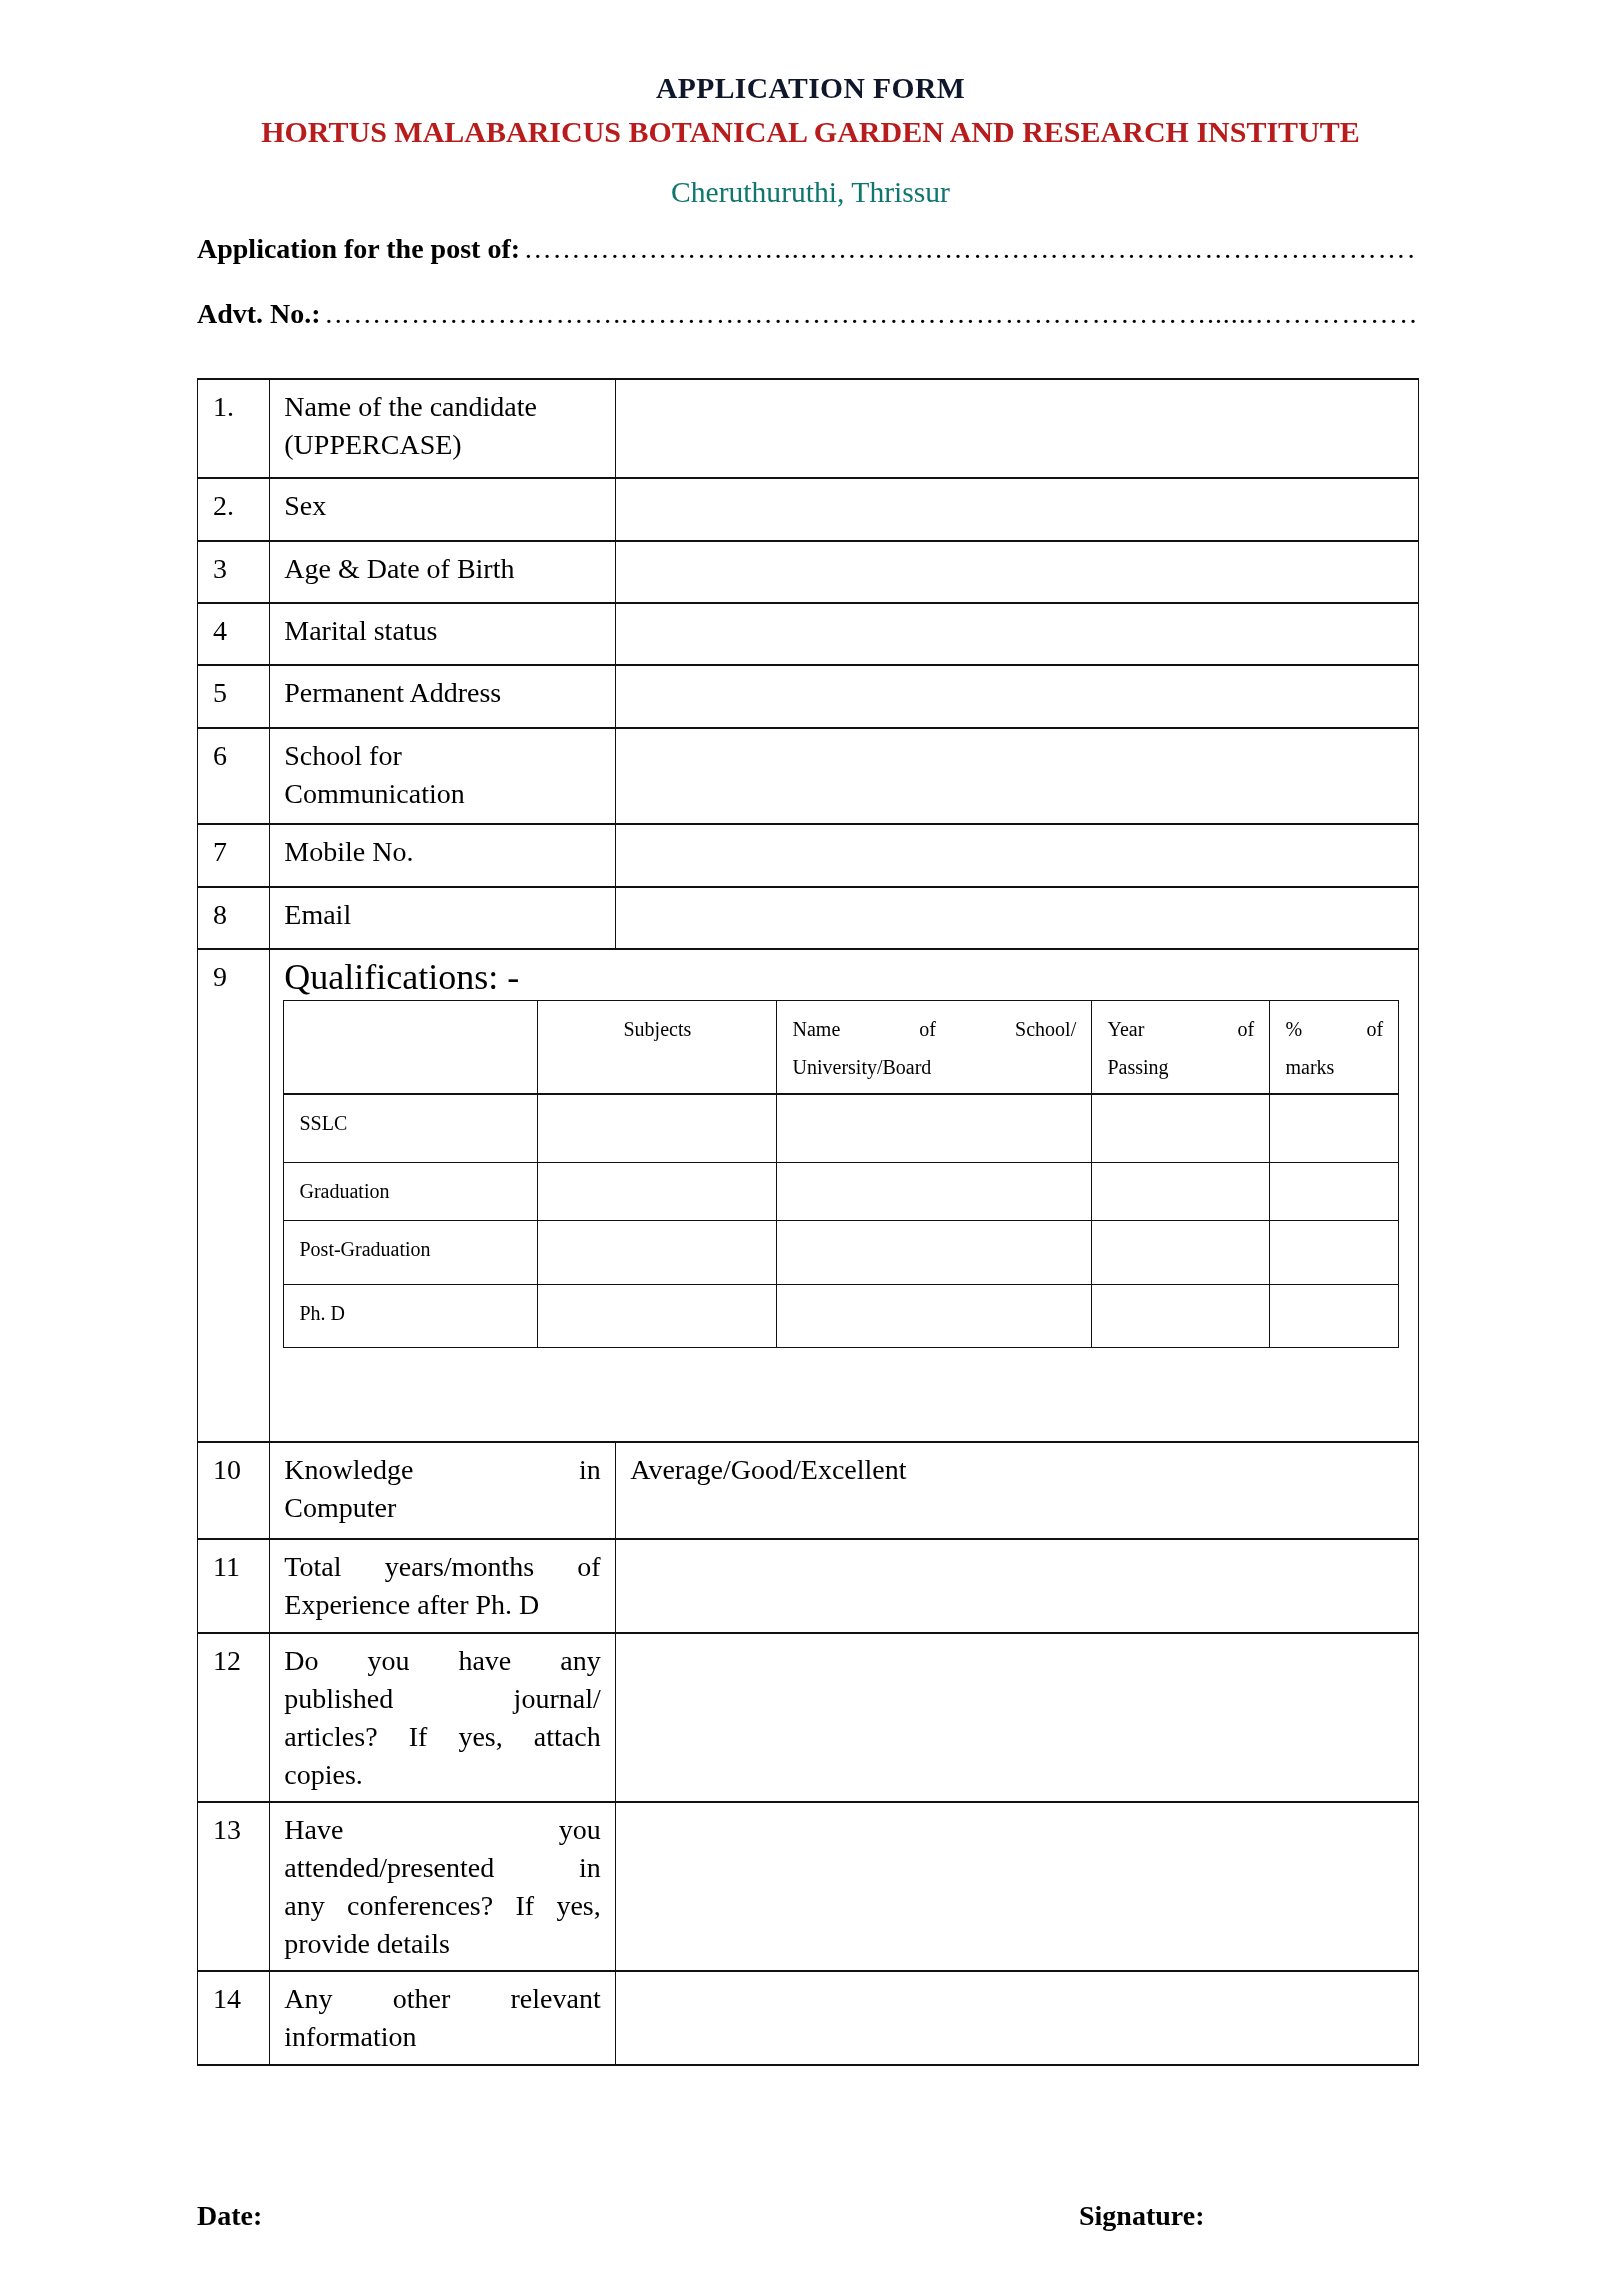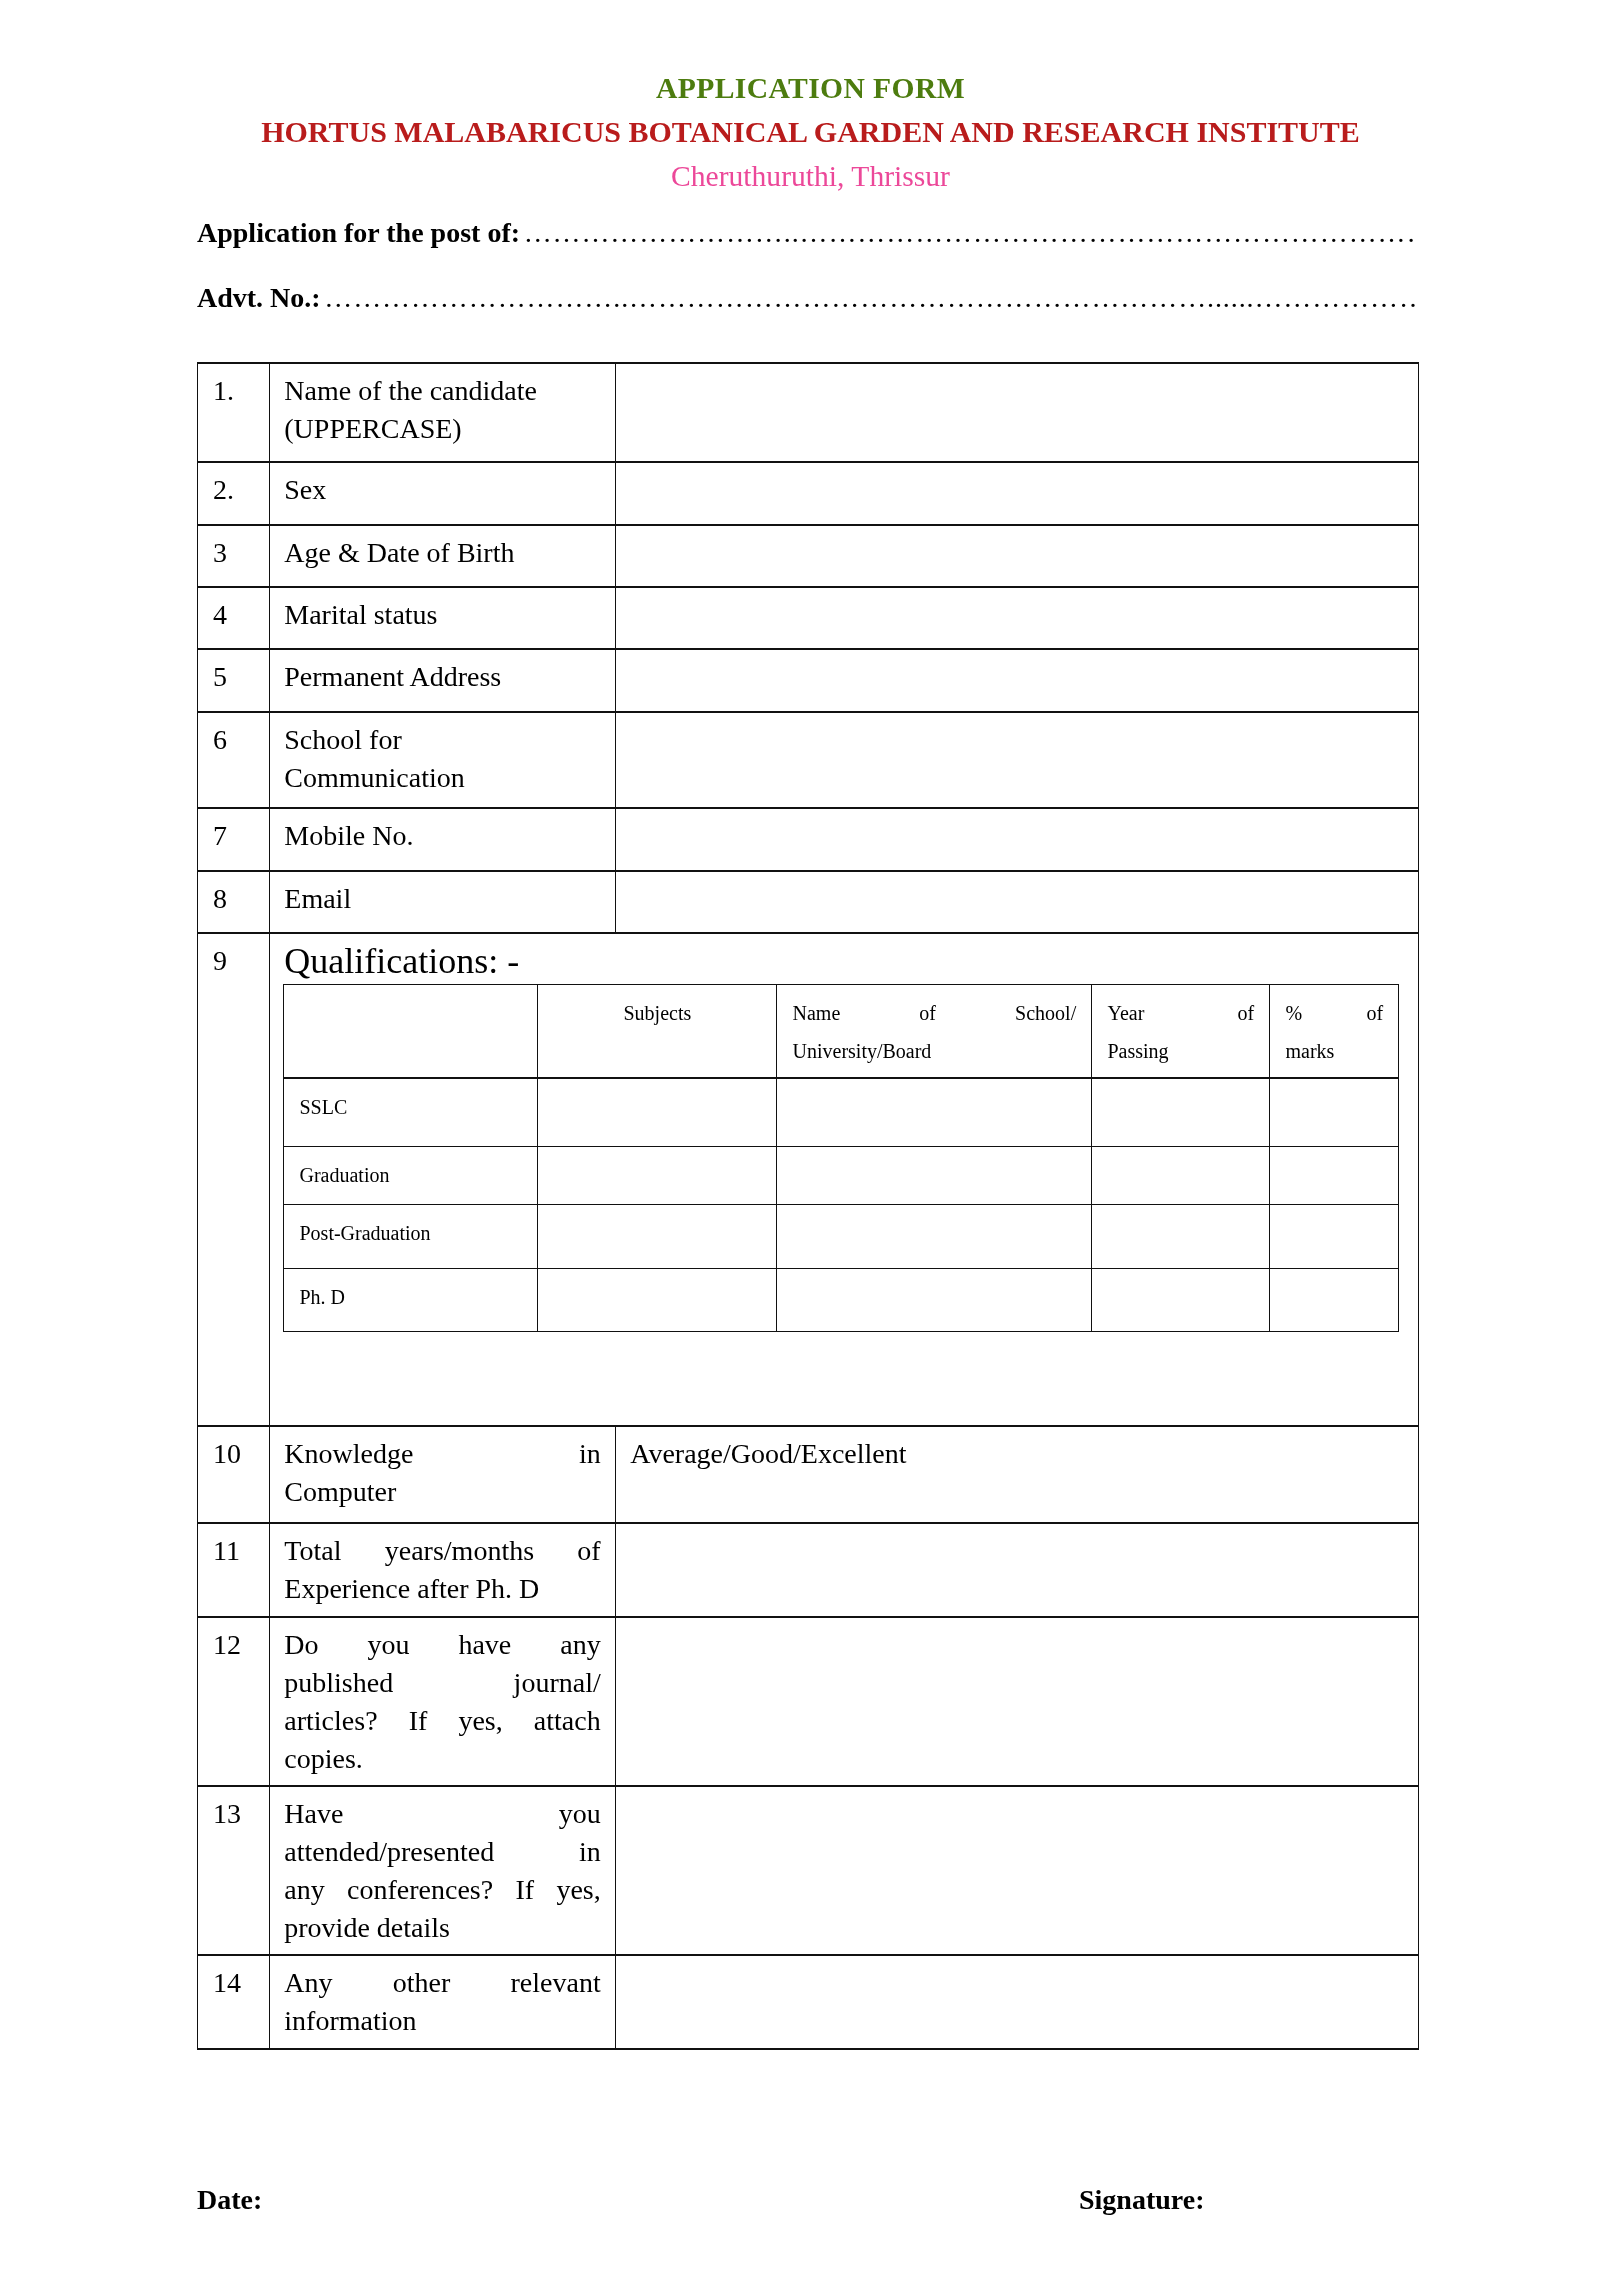--- a/index.html
+++ b/index.html
@@ -9,28 +9,28 @@
     background: #ffffff;
     font-family: "Liberation Serif", "DejaVu Serif", serif;
     color: #000;
   }
   .page { width: 1621px; height: 2293px; overflow: hidden; }
 
   
   .header { padding-top: 70px; text-align: center; }
   .form-title {
     font-size: 29.6px; font-weight: bold; line-height: 36px; letter-spacing: 0.4px;
-    color: #4d7c0f;
+    color: #0f172a;
   }
   .institute {
     margin-top: 5.4px; font-size: 30px; font-weight: bold; line-height: 41px;
     color: #b91c1c;
   }
   .location {
-    margin-top: 6px; font-size: 29.6px; line-height: 36px; color: #ec4899;
+    margin-top: 22px; font-size: 29.6px; line-height: 36px; color: #0f766e;
   }
 
   
   .content { margin-left: 197px; width: 1221px; }
 
   .field-line {
     display: flex; align-items: baseline;
     white-space: nowrap; overflow: hidden;
     font-size: 28px; line-height: 38px;
   }

